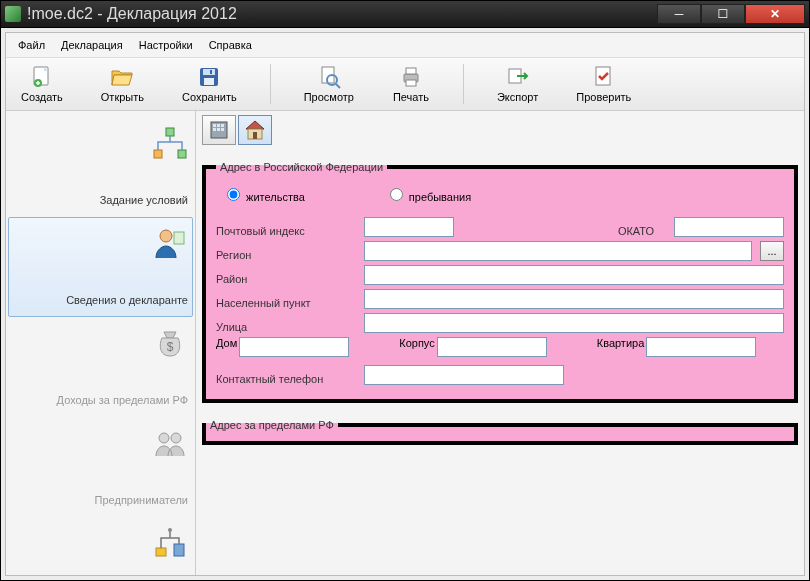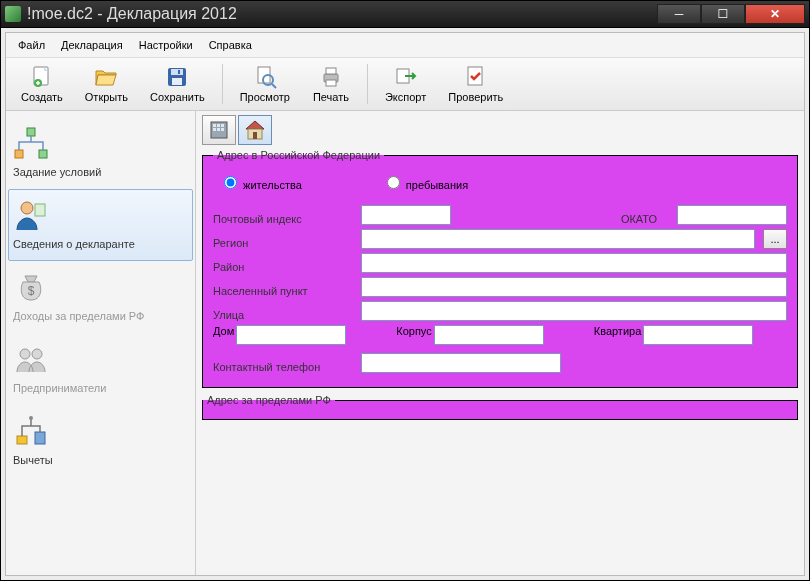--- a/index.html
+++ b/index.html
@@ -62,21 +62,21 @@
     display:flex;
     gap:4px;
     background:#f4f4f4;
   }
   .menu-item {
     padding:2px 6px;
     cursor:pointer;
   }
   .toolbar {
     display:flex;
-    gap:0;
+    gap:16px;
     padding:2px 4px;
     border-bottom:1px solid #ccc;
     background:linear-gradient(to bottom,#fafafa,#e8e8e8);
   }
   .tool-btn {
     display:flex; flex-direction:column; align-items:center;
     padding:4px 10px; cursor:pointer;
     border:1px solid transparent;
     min-width:60px;
   }
@@ -86,26 +86,27 @@
     flex:1; display:flex; overflow:hidden;
   }
   .sidebar {
     width:190px;
     border-right:1px solid #ccc;
     background:#f4f4f4;
     padding-top:6px;
     overflow:hidden;
   }
   .side-item {
-    display:flex; flex-direction:column; align-items:flex-start; text-align:center;
+    display:flex; flex-direction:column; align-items:flex-end; text-align:center;
     padding:8px 4px 10px;
     cursor:pointer;
     border:1px solid transparent;
     margin:0 2px;
     color:#333;
+    gap:28px;
   }
   .side-item.disabled { color:#999; }
   .side-item .sico { width:36px; height:36px; margin-bottom:4px; }
   .side-item.selected {
     background: linear-gradient(to bottom,#f0f6fd,#dce9f7);
     border:1px solid #8fb5dc;
     border-radius:2px;
   }
   .main {
     flex:1; padding:4px 6px; overflow:auto;
@@ -116,24 +117,24 @@
     border:1px solid #999;
     background:linear-gradient(to bottom,#fdfdfd,#e4e4e4);
     display:flex; align-items:center; justify-content:center;
     cursor:pointer;
   }
   .mini-btn.active {
     border:1px solid #6a8db3;
     background:linear-gradient(to bottom,#e6f0fb,#cfe1f4);
   }
   fieldset.group {
-    border:1px solid #000000;
-    margin:4px 0 6px 0;
+    border:4px solid #000000;
+    margin:16px 0 6px 0;
     padding:8px 10px 10px 10px;
-    background:#d946ef;
+    background:#f9a8d4;
   }
   fieldset.group legend {
     padding:0 4px;
     color:#333;
   }
   .radio-row { display:flex; gap:80px; padding:4px 0 10px 6px; }
   .field-row { display:flex; align-items:flex-end; margin:4px 0; gap:8px; }
   .field-row label { color:#333; }
   .lab { width:140px; }
   input.txt {

